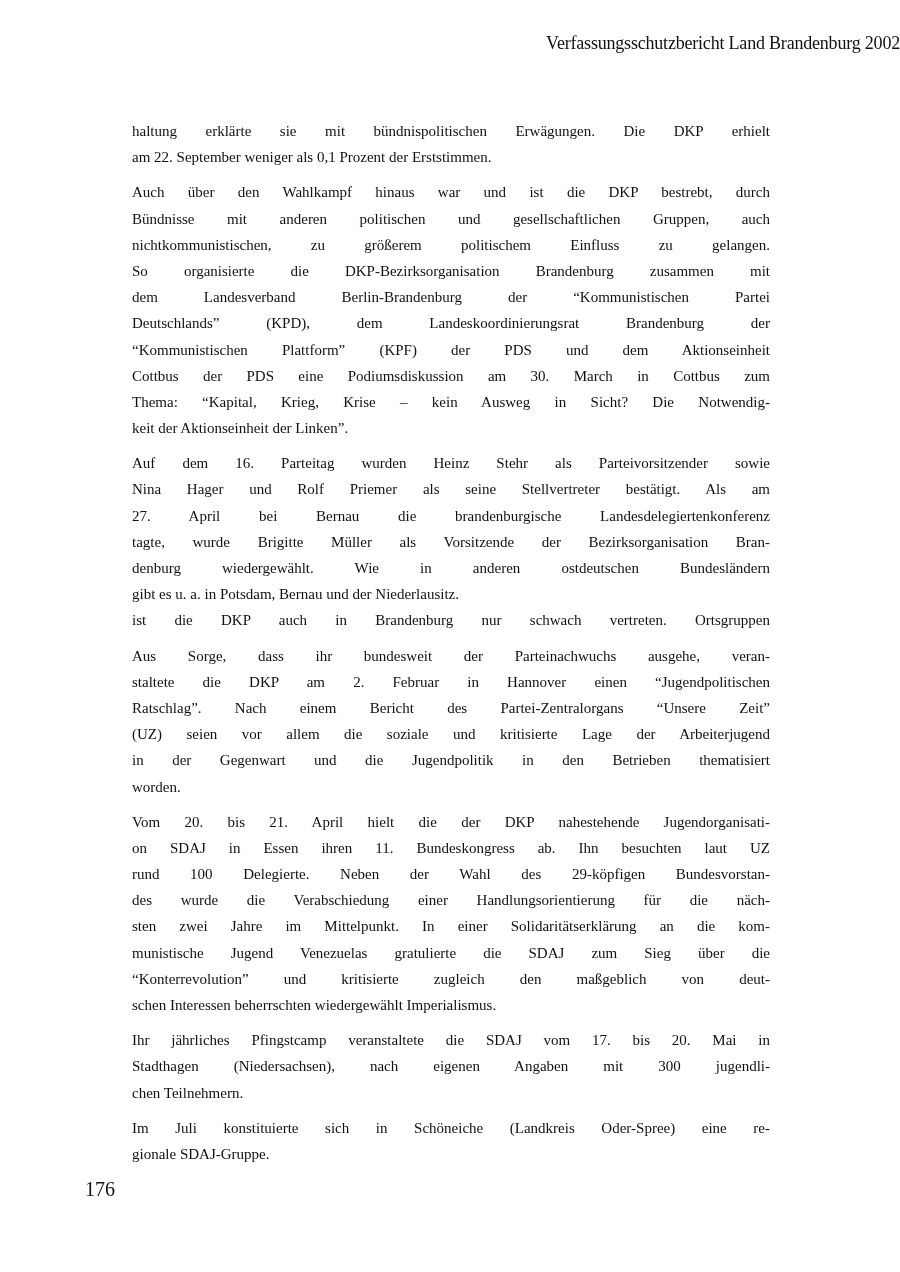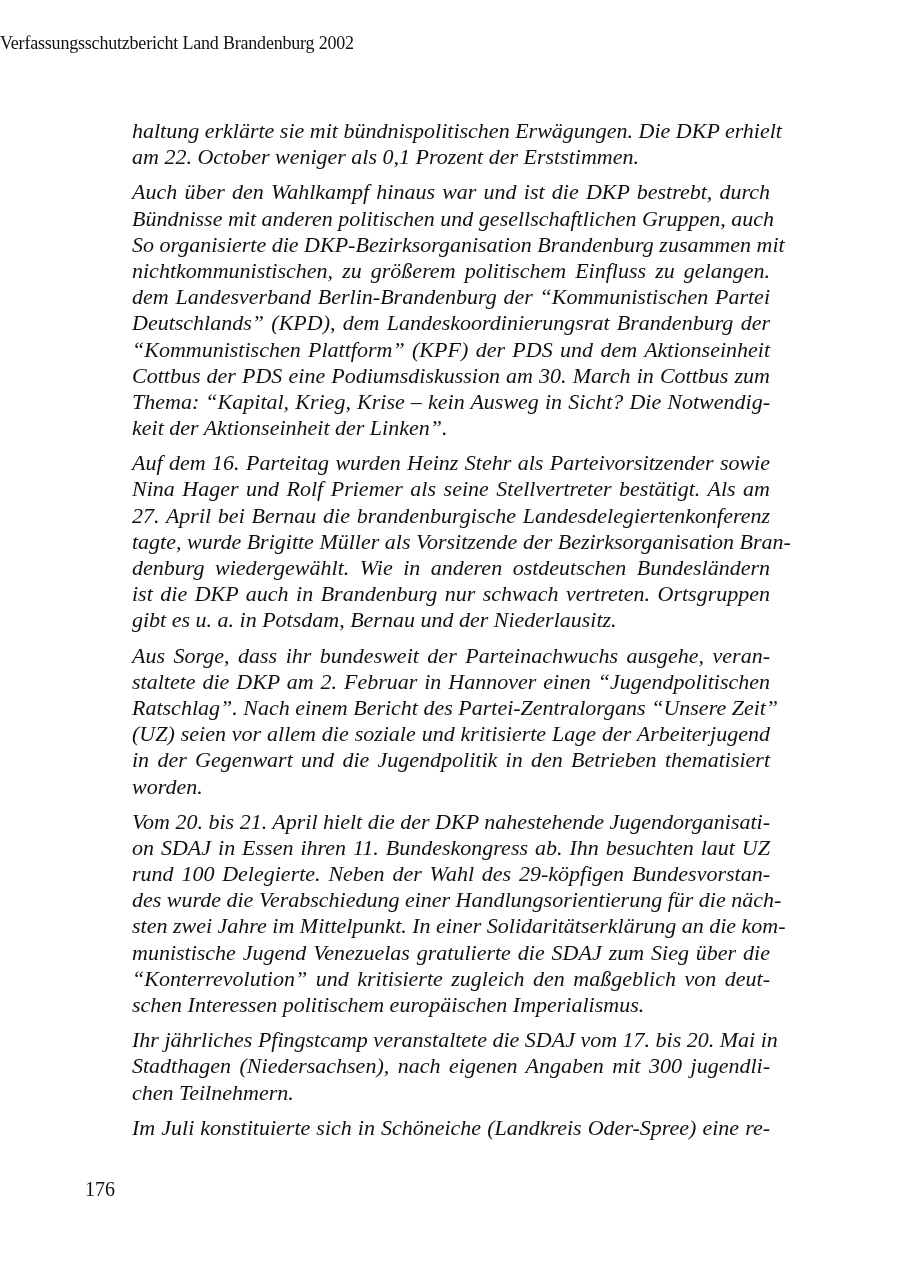--- a/index.html
+++ b/index.html
@@ -1,78 +1,79 @@
 <!DOCTYPE html>
 <html><head>
 <meta charset="utf-8">
 <style>
   html, body { margin: 0; padding: 0; background: #ffffff; }
   body { width: 900px; height: 1272px; position: relative; overflow: hidden;
          font-family: "Liberation Serif", "DejaVu Serif", serif; color: #111; }
-  .header { position: absolute; top: 33px; left: 0; width: 900px; text-align: left;
+  .header { position: absolute; top: 33px; left: 0; width: 900px; text-align: right;
             font-size: 18px; letter-spacing: -0.2px; }
   .content { position: absolute; left: 132px; top: 118px; width: 638px; }
   .para { margin: 0 0 9px 0; }
-  .line { display: block; height: 26.2px; line-height: 26.2px; font-size: 22px;
-          white-space: nowrap; font-style: italic; }
+  .line { display: block; height: 26.2px; line-height: 26.2px; font-size: 15px;
+          white-space: nowrap; }
   .line.j { text-align: justify; text-align-last: justify; }
   .pagenum { position: absolute; left: 85px; top: 1178px; font-size: 20px; }
 </style>
 </head>
 <body>
 
 <div class="header">Verfassungsschutzbericht Land Brandenburg 2002</div>
 
 <div class="content">
   <p class="para">
     <span class="line j">haltung erklärte sie mit bündnispolitischen Erwägungen. Die DKP erhielt</span>
-    <span class="line">am 22. October weniger als 0,1 Prozent der Erststimmen.</span>
+    <span class="line">am 22. September weniger als 0,1 Prozent der Erststimmen.</span>
   </p>
   <p class="para">
     <span class="line j">Auch über den Wahlkampf hinaus war und ist die DKP bestrebt, durch</span>
     <span class="line j">Bündnisse mit anderen politischen und gesellschaftlichen Gruppen, auch</span>
+    <span class="line j">nichtkommunistischen, zu größerem politischem Einfluss zu gelangen.</span>
     <span class="line j">So organisierte die DKP-Bezirksorganisation Brandenburg zusammen mit</span>
-    <span class="line j">nichtkommunistischen, zu größerem politischem Einfluss zu gelangen.</span>
     <span class="line j">dem Landesverband Berlin-Brandenburg der “Kommunistischen Partei</span>
     <span class="line j">Deutschlands” (KPD), dem Landeskoordinierungsrat Brandenburg der</span>
     <span class="line j">“Kommunistischen Plattform” (KPF) der PDS und dem Aktionseinheit</span>
     <span class="line j">Cottbus der PDS eine Podiumsdiskussion am 30. March in Cottbus zum</span>
     <span class="line j">Thema: “Kapital, Krieg, Krise – kein Ausweg in Sicht? Die Notwendig-</span>
     <span class="line">keit der Aktionseinheit der Linken”.</span>
   </p>
   <p class="para">
     <span class="line j">Auf dem 16. Parteitag wurden Heinz Stehr als Parteivorsitzender sowie</span>
     <span class="line j">Nina Hager und Rolf Priemer als seine Stellvertreter bestätigt. Als am</span>
     <span class="line j">27. April bei Bernau die brandenburgische Landesdelegiertenkonferenz</span>
     <span class="line j">tagte, wurde Brigitte Müller als Vorsitzende der Bezirksorganisation Bran-</span>
     <span class="line j">denburg wiedergewählt. Wie in anderen ostdeutschen Bundesländern</span>
+    <span class="line">gibt es u. a. in Potsdam, Bernau und der Niederlausitz.</span>
     <span class="line j">ist die DKP auch in Brandenburg nur schwach vertreten. Ortsgruppen</span>
-    <span class="line">gibt es u. a. in Potsdam, Bernau und der Niederlausitz.</span>
   </p>
   <p class="para">
     <span class="line j">Aus Sorge, dass ihr bundesweit der Parteinachwuchs ausgehe, veran-</span>
     <span class="line j">staltete die DKP am 2. Februar in Hannover einen “Jugendpolitischen</span>
     <span class="line j">Ratschlag”. Nach einem Bericht des Partei-Zentralorgans “Unsere Zeit”</span>
     <span class="line j">(UZ) seien vor allem die soziale und kritisierte Lage der Arbeiterjugend</span>
     <span class="line j">in der Gegenwart und die Jugendpolitik in den Betrieben thematisiert</span>
     <span class="line">worden.</span>
   </p>
   <p class="para">
     <span class="line j">Vom 20. bis 21. April hielt die der DKP nahestehende Jugendorganisati-</span>
     <span class="line j">on SDAJ in Essen ihren 11. Bundeskongress ab. Ihn besuchten laut UZ</span>
     <span class="line j">rund 100 Delegierte. Neben der Wahl des 29-köpfigen Bundesvorstan-</span>
     <span class="line j">des wurde die Verabschiedung einer Handlungsorientierung für die näch-</span>
     <span class="line j">sten zwei Jahre im Mittelpunkt. In einer Solidaritätserklärung an die kom-</span>
     <span class="line j">munistische Jugend Venezuelas gratulierte die SDAJ zum Sieg über die</span>
     <span class="line j">“Konterrevolution” und kritisierte zugleich den maßgeblich von deut-</span>
-    <span class="line">schen Interessen politischem europäischen Imperialismus.</span>
+    <span class="line">schen Interessen beherrschten wiedergewählt Imperialismus.</span>
   </p>
   <p class="para">
     <span class="line j">Ihr jährliches Pfingstcamp veranstaltete die SDAJ vom 17. bis 20. Mai in</span>
     <span class="line j">Stadthagen (Niedersachsen), nach eigenen Angaben mit 300 jugendli-</span>
     <span class="line">chen Teilnehmern.</span>
   </p>
   <p class="para">
     <span class="line j">Im Juli konstituierte sich in Schöneiche (Landkreis Oder-Spree) eine re-</span>
+    <span class="line">gionale SDAJ-Gruppe.</span>
   </p>
 </div>
 
 <div class="pagenum">176</div>
 
 </body></html>

